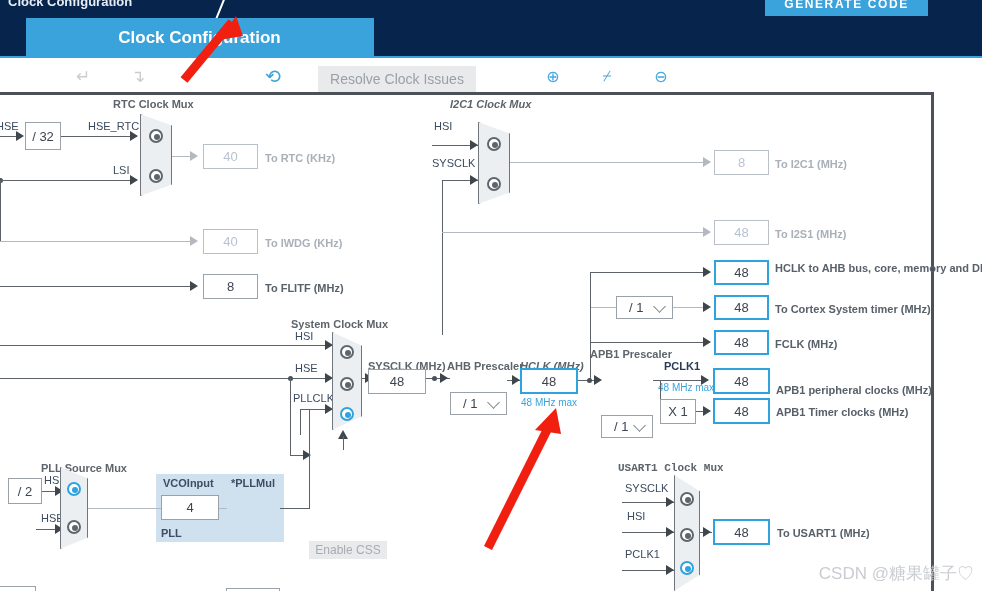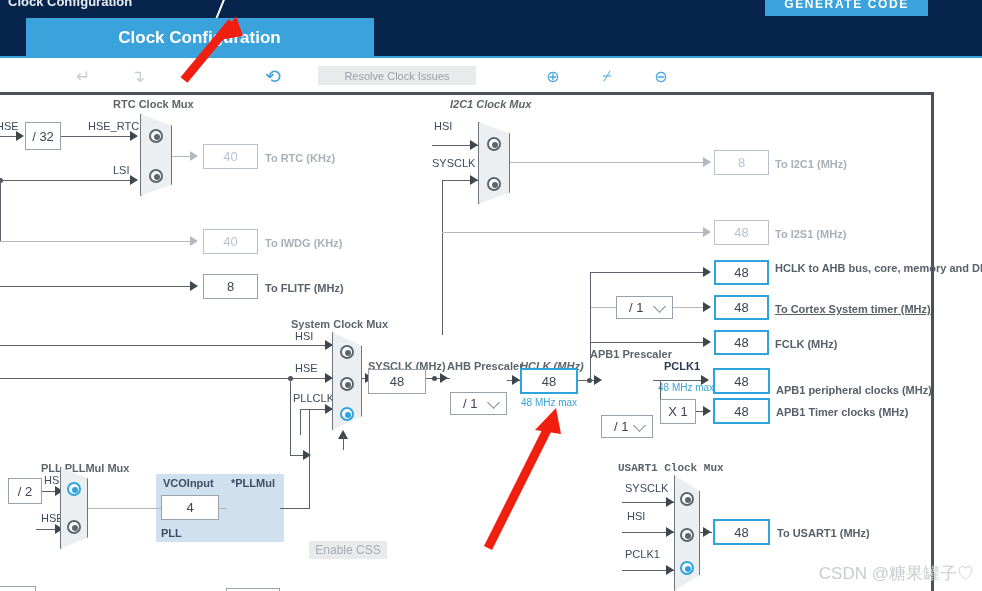--- a/index.html
+++ b/index.html
@@ -56,22 +56,22 @@
     background: #ffffff;
   }
   .tb-icon {
     position: absolute; top: 4px; width: 26px; height: 24px;
     display: flex; align-items: center; justify-content: center;
     color: #c9cdd2; font-size: 17px; cursor: pointer; user-select: none;
   }
   .tb-icon.accent { color: #3aa3dc; }
   .tb-icon.accent2 { color: #4aa9dd; font-size: 15px; }
   .resolve-btn {
-    position: absolute; left: 318px; top: 66px; width: 158px; height: 19px;
-    background: #e9eaec; color: #9aa0a6; font-size: 11px;
+    position: absolute; left: 318px; top: 66px; width: 158px; height: 26px;
+    background: #e9eaec; color: #9aa0a6; font-size: 14px;
     display: flex; align-items: center; justify-content: center;
     cursor: default; user-select: none;
   }
 
   
   .canvas {
     position: absolute; left: 0; top: 92px; width: 982px; height: 499px;
     background: #ffffff; overflow: hidden;
   }
   .frame {
@@ -290,21 +290,21 @@
     <div class="abs out-label" style="left:775px; top:170px; width:150px;">HCLK to AHB bus, core, memory and DMA (MHz)</div>
 
     <div class="wire h dim" style="left:590px; top:215px; width:26px;"></div>
     <div class="ddown abs" style="left:616px; top:295px; width:57px; height:23px; top:204px;">
       <span class="dd-val">/ 1</span>
       <span class="dd-arrow"></span>
     </div>
     <div class="wire h dim" style="left:673px; top:215px; width:33px;"></div>
     <div class="arrow" style="left:703px; top:210px;"></div>
     <div class="vbox hl abs" style="left:714px; top:203px; width:55px; height:25px;">48</div>
-    <div class="abs out-label" style="left:775px; top:211px;text-decoration:underline;">To Cortex System timer (MHz)</div>
+    <div class="abs out-label" style="left:775px; top:211px;">To Cortex System timer (MHz)</div>
 
     <div class="wire h" style="left:590px; top:250px; width:120px;"></div>
     <div class="arrow" style="left:703px; top:245px;"></div>
     <div class="vbox hl abs" style="left:714px; top:238px; width:55px; height:25px;">48</div>
     <div class="abs out-label" style="left:775px; top:246px;">FCLK (MHz)</div>
 
     <div class="wire v" style="left:590px; top:180px; height:110px;"></div>
 
     <div class="abs mux-title" style="left:291px; top:226px;">System Clock Mux</div>
 
@@ -375,21 +375,21 @@
     <div class="abs out-label" style="left:776px; top:284px;margin-top:8px;">APB1 peripheral clocks (MHz)</div>
 
     <div class="wire v" style="left:660px; top:288px; height:32px;"></div>
     <div class="wire h" style="left:660px; top:319px; width:6px;"></div>
     <div class="pbox abs" style="left:660px; top:307px; width:36px; height:25px;">X 1</div>
     <div class="wire h" style="left:696px; top:319px; width:14px;"></div>
     <div class="arrow" style="left:703px; top:314px;"></div>
     <div class="vbox hl abs" style="left:713px; top:306px; width:57px; height:26px;">48</div>
     <div class="abs out-label" style="left:776px; top:314px;">APB1 Timer clocks (MHz)</div>
 
-    <div class="abs mux-title" style="left:41px; top:370px;">PLL PLLMul Mux</div>
+    <div class="abs mux-title" style="left:41px; top:370px;">PLL Source Mux</div>
 
     <div class="pbox abs" style="left:8px; top:386px; width:34px; height:26px;">/ 2</div>
     <div class="abs sig-label" style="left:44px; top:382px;">HSI</div>
     <div class="wire h" style="left:42px; top:399px; width:20px;"></div>
     <div class="arrow" style="left:55px; top:394px;"></div>
 
     <div class="ddown abs" style="left:-8px; top:425px; width:44px; height:24px;">
       <span class="dd-val">1</span>
       <span class="dd-arrow"></span>
     </div>

